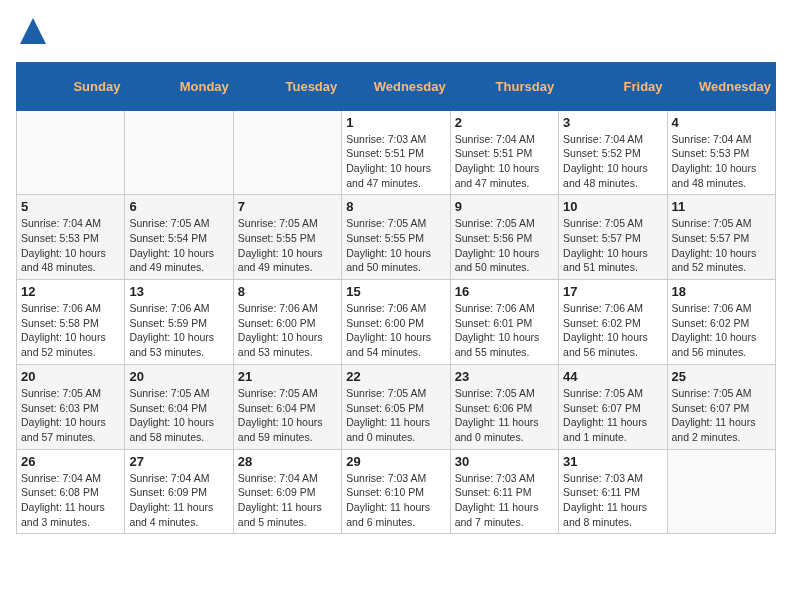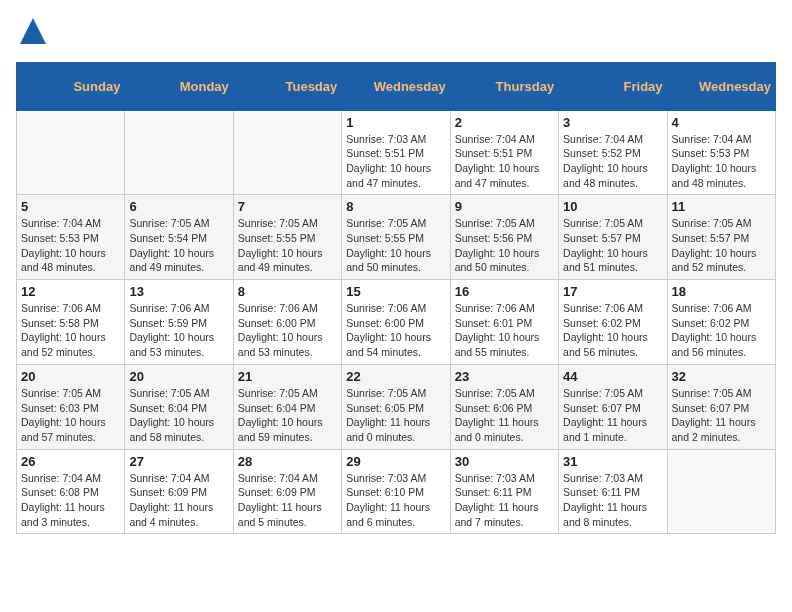--- a/index.html
+++ b/index.html
@@ -222,21 +222,21 @@
         </td>
         <td>
           <span class="day-num">23</span>
           <div class="day-info">Sunrise: 7:05 AM<br>Sunset: 6:06 PM<br>Daylight: 11 hours<br>and 0 minutes.</div>
         </td>
         <td>
           <span class="day-num">44</span>
           <div class="day-info">Sunrise: 7:05 AM<br>Sunset: 6:07 PM<br>Daylight: 11 hours<br>and 1 minute.</div>
         </td>
         <td>
-          <span class="day-num">32</span>
+          <span class="day-num">25</span>
           <div class="day-info">Sunrise: 7:05 AM<br>Sunset: 6:07 PM<br>Daylight: 11 hours<br>and 2 minutes.</div>
         </td>
       </tr>
       <tr>
         <td>
           <span class="day-num">26</span>
           <div class="day-info">Sunrise: 7:04 AM<br>Sunset: 6:08 PM<br>Daylight: 11 hours<br>and 3 minutes.</div>
         </td>
         <td>
           <span class="day-num">27</span>

